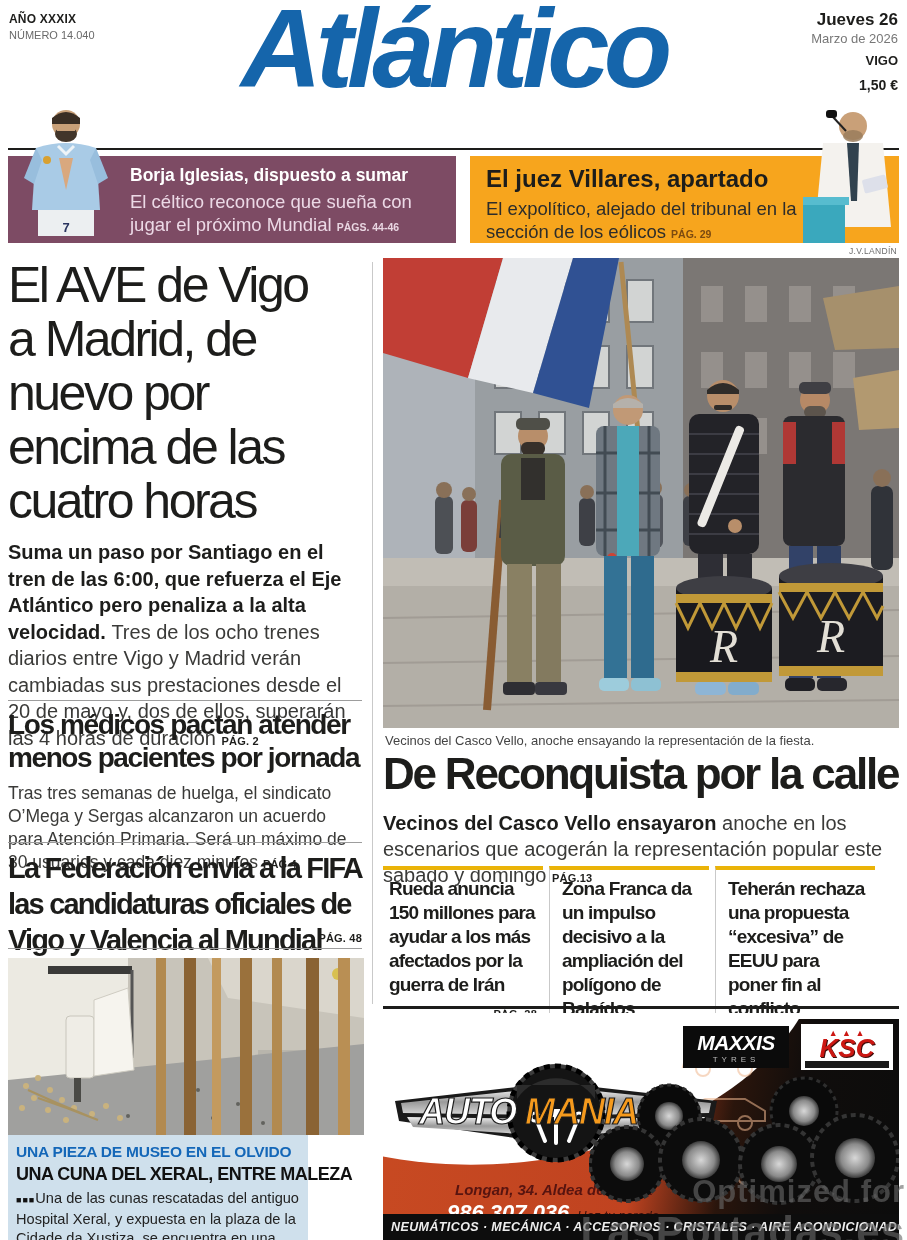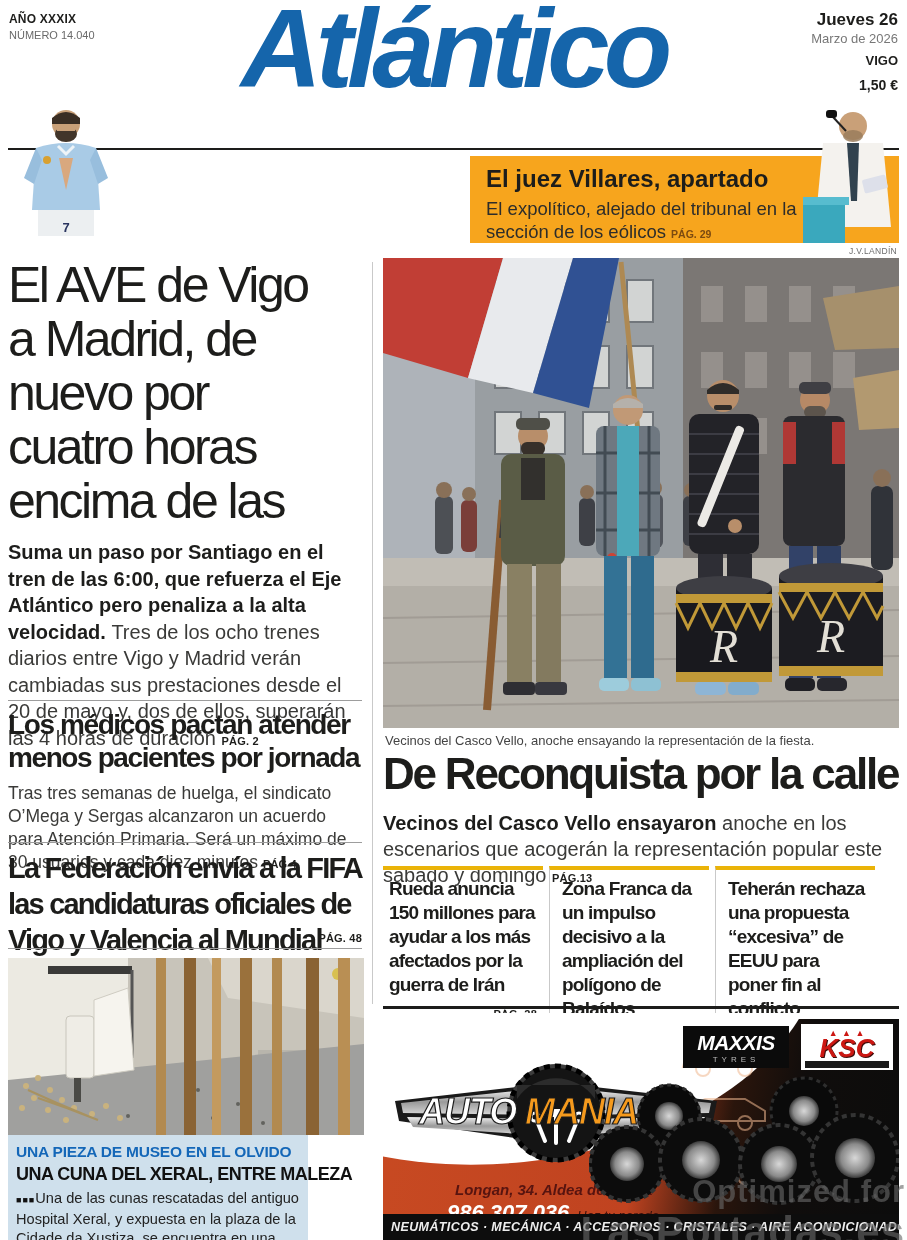--- a/index.html
+++ b/index.html
@@ -111,20 +111,26 @@
   </div>
   <div class="abs logo">Atlántico</div>
   <div class="abs mh-right">
     <div class="mh-day">Jueves 26</div>
     <div class="mh-month">Marzo de 2026</div>
     <div class="mh-city">VIGO</div>
     <div class="mh-price">1,50 €</div>
   </div>
   <div class="abs rule-top"></div>
 
+  <div class="abs teaser-l">
+    <div class="tx">
+      <div class="tl-title">Borja Iglesias, dispuesto a sumar</div>
+      <div class="tl-body"><span>El céltico reconoce que sueña con jugar el próximo Mundial </span><span class="pag-light">PÁGS. 44-46</span></div>
+    </div>
+  </div>
   <svg class="abs player" width="104" height="143" viewBox="0 0 104 143">
     <circle cx="52" cy="24" r="14" fill="#c9a078"></circle>
     <path d="M38,18 Q52,6 66,18 L66,24 L38,24 Z" fill="#3a2e24"></path>
     <ellipse cx="52" cy="34" rx="11" ry="8" fill="#42352a"></ellipse>
     <rect x="43" y="24" width="18" height="7" fill="#c9a078"></rect>
     <path d="M22,48 Q52,38 82,48 L86,110 L18,110 Z" fill="#a9cbe6"></path>
     <path d="M22,48 L10,78 L20,84 L28,60 Z" fill="#98bedd"></path>
     <path d="M82,48 L94,78 L84,84 L76,60 Z" fill="#98bedd"></path>
     <path d="M44,46 L52,54 L60,46" fill="none" stroke="#eef4f8" stroke-width="3"></path>
     <circle cx="33" cy="60" r="4" fill="#d8a030"></circle>
@@ -300,22 +306,22 @@
       <text x="448" y="394" font-family="Liberation Serif, serif" font-size="46" font-style="italic" fill="#e8e4da" text-anchor="middle">R</text>
     </g>
     <rect width="516" height="470" fill="#8a8e98" opacity=".05"></rect>
   </svg>
 
   <div class="abs vdiv"></div>
   <h1 class="abs hl1" style="margin:0">
     <div>El AVE de Vigo</div>
     <div>a Madrid, de</div>
     <div>nuevo por</div>
+    <div>encima de las</div>
     <div>cuatro horas</div>
-    <div>encima de las</div>
   </h1>
   <p class="abs lede" style="margin:0"><b>Suma un paso por Santiago en el tren de las 6:00, que refuerza el Eje Atlántico pero penaliza a la alta velocidad. </b><span>Tres de los ocho trenes diarios entre Vigo y Madrid verán cambiadas sus prestaciones desde el 20 de mayo y, dos de ellos, superarán las 4 horas de duración </span><span class="pag">PÁG. 2</span></p>
 
   <div class="abs hrule" style="top:700px"></div>
   <h2 class="abs hl2" style="margin:0">
     <div>Los médicos pactan atender</div>
     <div>menos pacientes por jornada</div>
   </h2>
   <p class="abs story2-body" style="margin:0"><span>Tras tres semanas de huelga, el sindicato O’Mega y Sergas alcanzaron un acuerdo para Atención Primaria. Será un máximo de 30 usuarios y cada diez minutos </span><span class="pag">PÁG 4</span></p>
 

